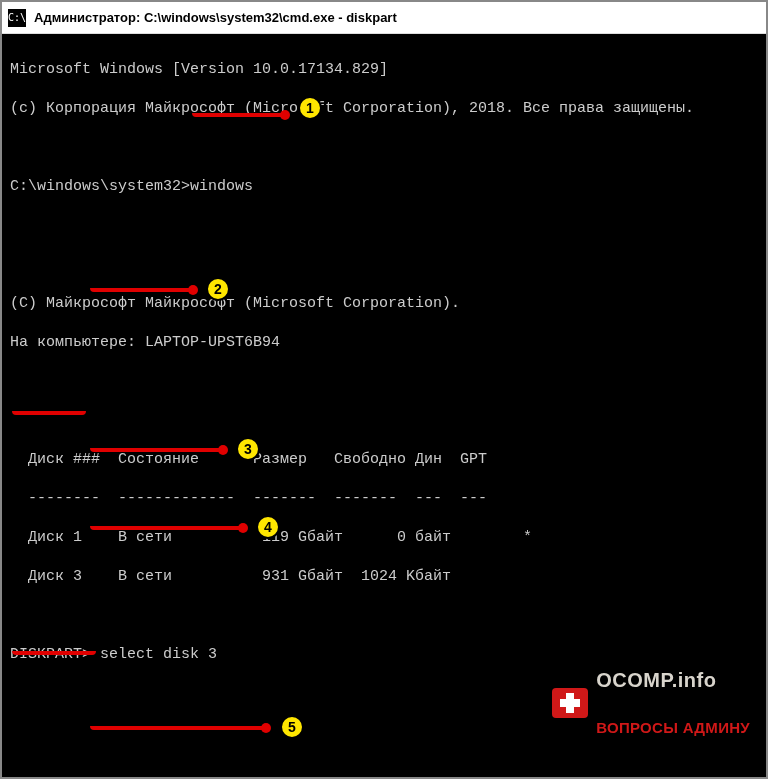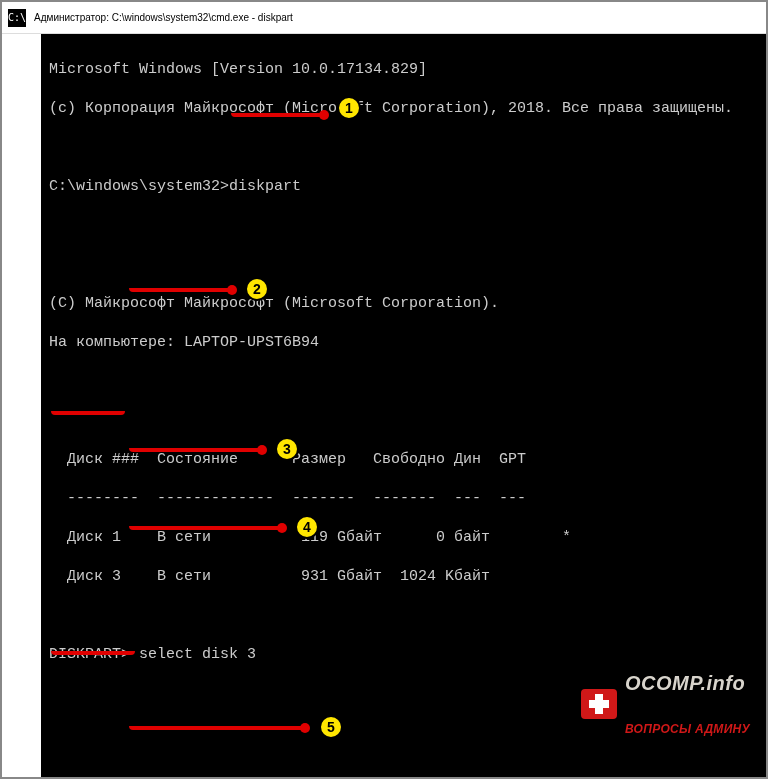--- a/index.html
+++ b/index.html
@@ -26,34 +26,34 @@
       display: inline-flex;
       align-items: center;
       justify-content: center;
       margin-right: 8px;
       font-size: 10px;
       color: #fff;
       font-family: Consolas, monospace;
     }
     .titlebar-text {
       font-family: 'Segoe UI', Tahoma, sans-serif;
-      font-size: 10px;
+      font-size: 13px;
       color: #000;
+      font-weight: bold;
     }
     .terminal {
       background: #000;
       color: #ccc;
       padding: 6px 16px 12px 8px;
       font-size: 15px;
       line-height: 1.3;
       white-space: pre;
       height: calc(100% - 32px);
       overflow: hidden;
       position: relative;
-      margin-left: 39px;
     }
     .line { display: block; position: relative; }
     .underline-red {
       position: absolute;
       height: 4px;
       background: #e00000;
       border-radius: 0 0 4px 4px;
     }
     .underline-red::after {
       content: '';
@@ -83,21 +83,20 @@
       z-index: 10;
     }
     .watermark {
       position: absolute;
       bottom: 12px;
       right: 16px;
       display: flex;
       align-items: center;
       gap: 8px;
       z-index: 20;
-      font-style: italic;
     }
     .wm-icon {
       width: 36px;
       height: 30px;
       background: #d01818;
       border-radius: 4px;
       position: relative;
       display: flex;
       align-items: center;
       justify-content: center;
@@ -118,39 +117,39 @@
       font-family: Arial, sans-serif;
       line-height: 1;
     }
     .wm-main {
       font-size: 20px;
       font-weight: bold;
       color: #d8d4cc;
       letter-spacing: 0.5px;
     }
     .wm-sub {
-      font-size: 12px;
+      font-size: 15px;
       color: #d01818;
       font-weight: bold;
       letter-spacing: 0.3px;
     }
   </style>
 </head>
 <body>
 
 <div class="titlebar">
   <span class="titlebar-icon">C:\</span>
   <span class="titlebar-text">Администратор: C:\windows\system32\cmd.exe - diskpart</span>
 </div>
 
 <div class="terminal">
 <span class="line">Microsoft Windows [Version 10.0.17134.829]</span>
 <span class="line">(c) Корпорация Майкрософт (Microsoft Corporation), 2018. Все права защищены.</span>
 <span class="line"> </span>
-<span class="line"><span>C:\windows\system32&gt;</span><span>diskpart</span></span>
+<span class="line"><span>C:\windows\system32&gt;</span><span>windows</span></span>
 <span class="line"> </span>
 <span class="line"> </span>
 <span class="line">(C) Майкрософт Майкрософт (Microsoft Corporation).</span>
 <span class="line">На компьютере: LAPTOP-UPST6B94</span>
 <span class="line"> </span>
 <span class="line"> </span>
 <span class="line">  Диск ###  Состояние      Размер   Свободно Дин  GPT</span>
 <span class="line">  --------  -------------  -------  -------  ---  ---</span>
 <span class="line">  Диск 1    В сети          119 Gбайт      0 байт        *</span>
 <span class="line">  Диск 3    В сети          931 Gбайт  1024 Kбайт</span>

